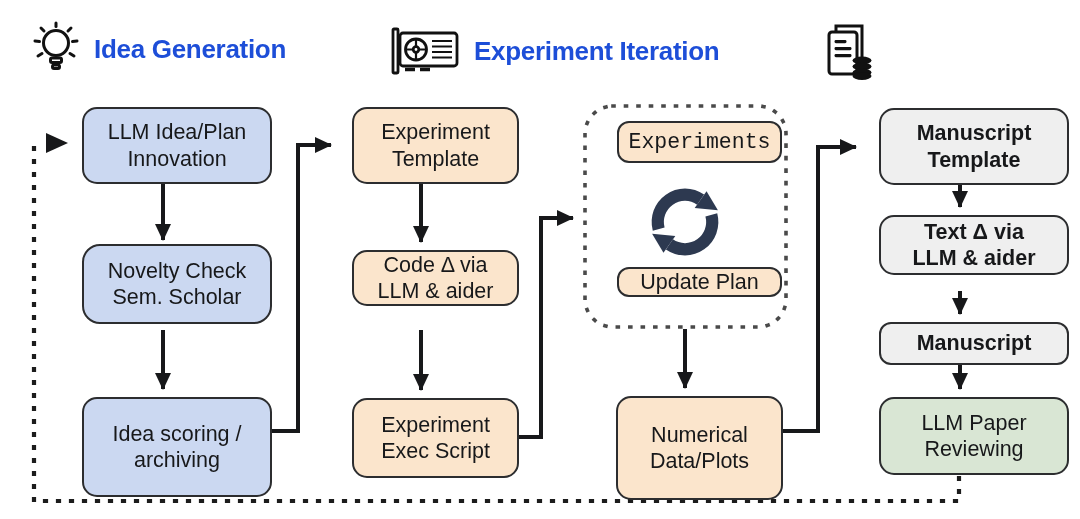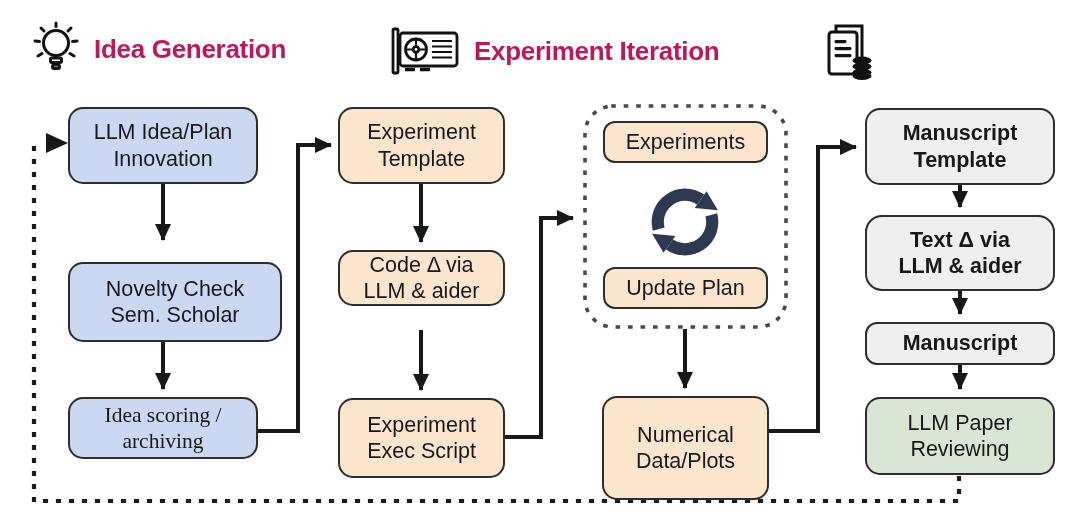--- a/index.html
+++ b/index.html
@@ -5,30 +5,30 @@
   html,body{margin:0;padding:0;}
   body{
     width:1080px;height:519px;position:relative;background:#ffffff;
     font-family:"Liberation Sans","DejaVu Sans",sans-serif;
     overflow:hidden;color:#17181a;
   }
   .layer{position:absolute;left:0;top:0;}
   
   .phase{
     position:absolute;display:flex;align-items:center;gap:14px;
-    font-weight:700;font-size:26px;letter-spacing:-0.3px;color:#be185d;
+    font-weight:700;font-size:26px;letter-spacing:-0.3px;color:#1d4ed8;
   }
   .phase .icon{flex:0 0 auto;display:flex;align-items:center;}
   
   .node{
     position:absolute;z-index:3;box-sizing:border-box;
     border:2.5px solid #2c2d2f;border-radius:15px;
     display:flex;align-items:center;justify-content:center;
     text-align:center;white-space:pre-line;
-    font-size:21.5px;line-height:1.22;color:#17181a;
+    font-size:21.5px;line-height:1.22;color:#17181a;margin-left:14px;
   }
   .node.small{border-radius:12px;}
   .c-idea{background:var(--idea-fill,#cbd8f1);}
   .c-exp{background:var(--experiment-fill,#fbe5cc);}
   .c-paper{background:var(--paper-fill,#efefef);font-weight:bold;}
   .c-review{background:var(--review-fill,#d9e6d4);}
   
   .loop-icon{position:absolute;z-index:3;}
   svg{display:block;}
 </style>
@@ -113,49 +113,49 @@
         <ellipse cx="40" cy="44.5" rx="9.5" ry="4"></ellipse>
         <ellipse cx="40" cy="50.5" rx="9.5" ry="4"></ellipse>
         <ellipse cx="40" cy="54" rx="9.5" ry="4"></ellipse>
       </g>
     </svg>
   </span>
 </div>
 
 <div class="node c-idea" style="left:68px;top:107px;width:190px;height:77px;">LLM Idea/Plan
 Innovation</div>
-<div class="node c-idea" style="left:68px;top:262px;width:214px;height:80px;">Novelty Check
+<div class="node c-idea" style="left:68px;top:244px;width:190px;height:80px;border-radius:18px;">Novelty Check
 Sem. Scholar</div>
-<div class="node c-idea" style="left:68px;top:397px;width:190px;height:62px;font-family:Liberation Serif, serif;">Idea scoring /
+<div class="node c-idea" style="left:68px;top:397px;width:190px;height:100px;">Idea scoring /
 archiving</div>
 
 <div class="node c-exp" style="left:338px;top:107px;width:167px;height:77px;">Experiment
 Template</div>
 <div class="node c-exp" style="left:338px;top:250px;width:167px;height:56px;">Code Δ via
 LLM &amp; aider</div>
 <div class="node c-exp" style="left:338px;top:398px;width:167px;height:80px;">Experiment
 Exec Script</div>
 
-<div class="node c-exp small" style="left:603px;top:121px;width:165px;height:42px;">Experiments</div>
+<div class="node c-exp small" style="left:603px;top:121px;width:165px;height:42px;font-family:Liberation Mono, monospace;">Experiments</div>
 <div class="loop-icon" style="left:638px;top:175px;">
   <svg width="94" height="94" viewBox="0 0 100 100">
     <g stroke="var(--loop-icon,#2d3950)" stroke-width="13" fill="none">
       <path d="M22 57.5 A 29 29 0 0 1 66.6 26.2"></path>
       <path d="M78 42.5 A 29 29 0 0 1 33.4 73.8"></path>
     </g>
     <g fill="var(--loop-icon,#2d3950)">
       <polygon points="60.3,35.2 72.9,17.2 85,37.6"></polygon>
       <polygon points="39.7,64.8 27.1,82.8 15,62.4"></polygon>
     </g>
   </svg>
 </div>
-<div class="node c-exp small" style="left:603px;top:267px;width:165px;height:42px;">Update Plan</div>
+<div class="node c-exp small" style="left:603px;top:267px;width:165px;height:30px;">Update Plan</div>
 
 <div class="node c-exp" style="left:602px;top:396px;width:167px;height:104px;">Numerical
 Data/Plots</div>
 
 <div class="node c-paper" style="left:865px;top:108px;width:190px;height:77px;">Manuscript
 Template</div>
-<div class="node c-paper" style="left:865px;top:215px;width:190px;height:76px;border-radius:17px;">Text Δ via
+<div class="node c-paper" style="left:865px;top:215px;width:190px;height:60px;">Text Δ via
 LLM &amp; aider</div>
 <div class="node c-paper small" style="left:865px;top:322px;width:190px;height:43px;">Manuscript</div>
 <div class="node c-review" style="left:865px;top:397px;width:190px;height:78px;">LLM Paper
 Reviewing</div>
 
 </body></html>

